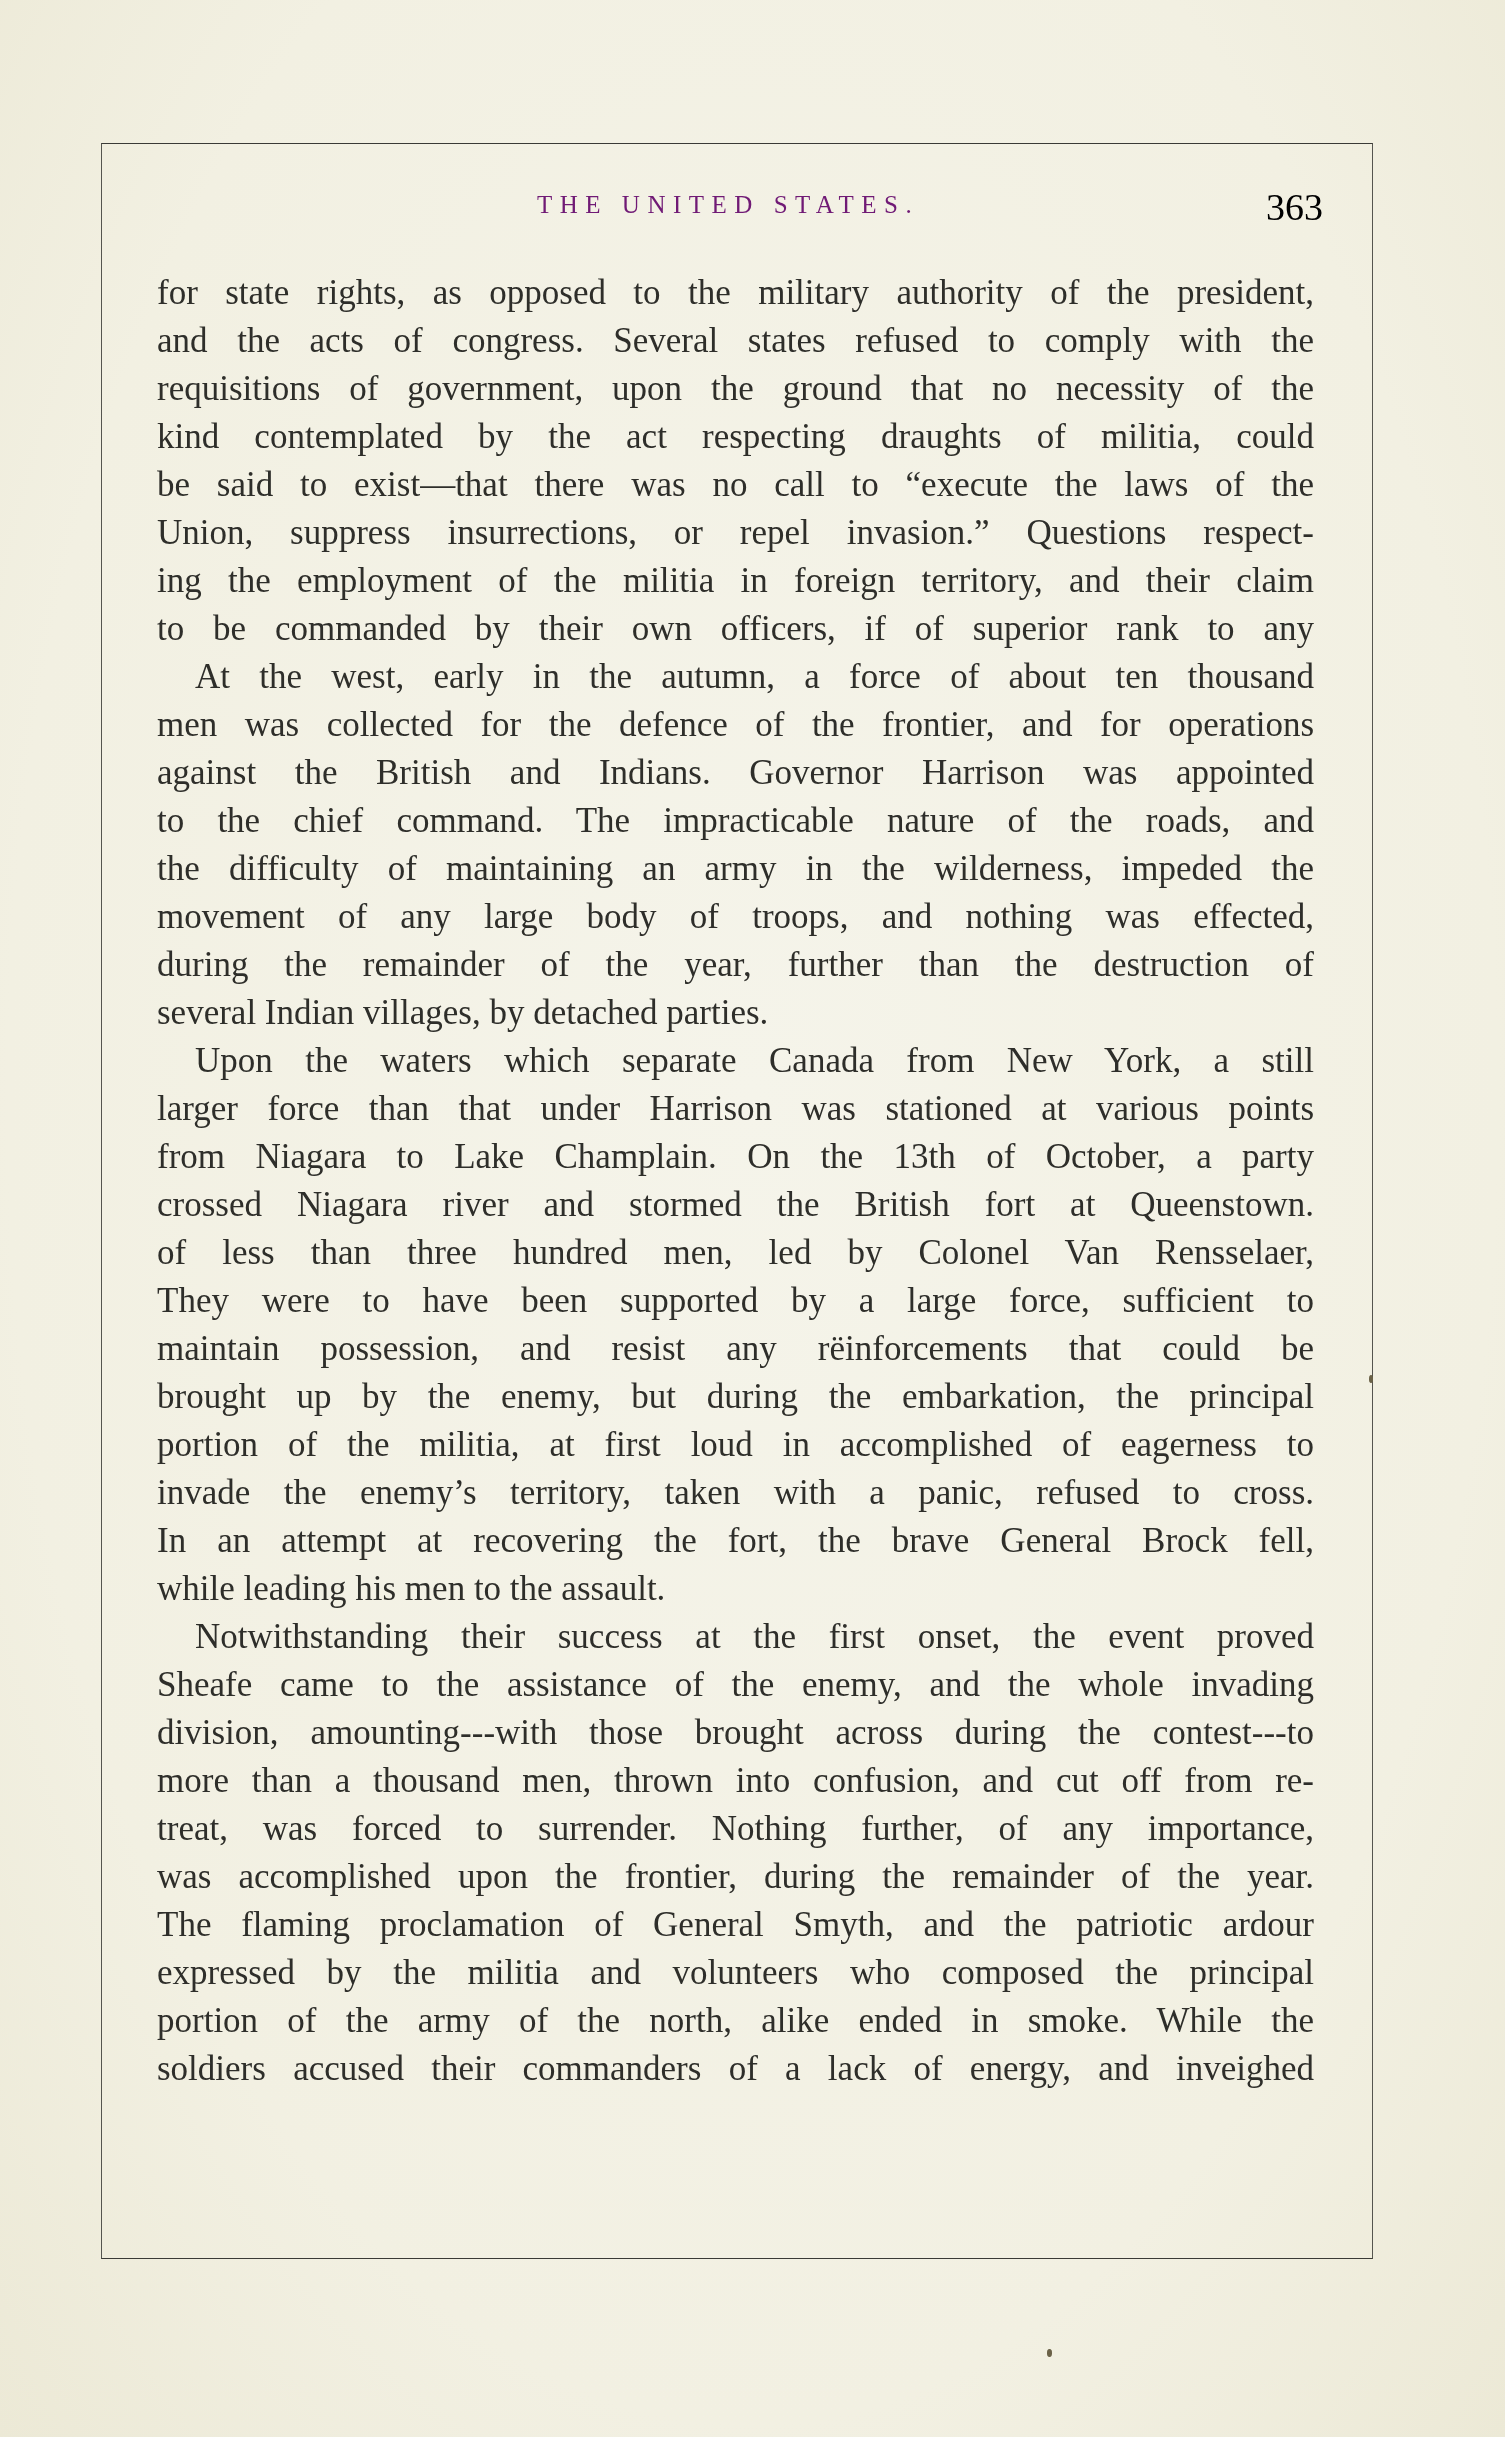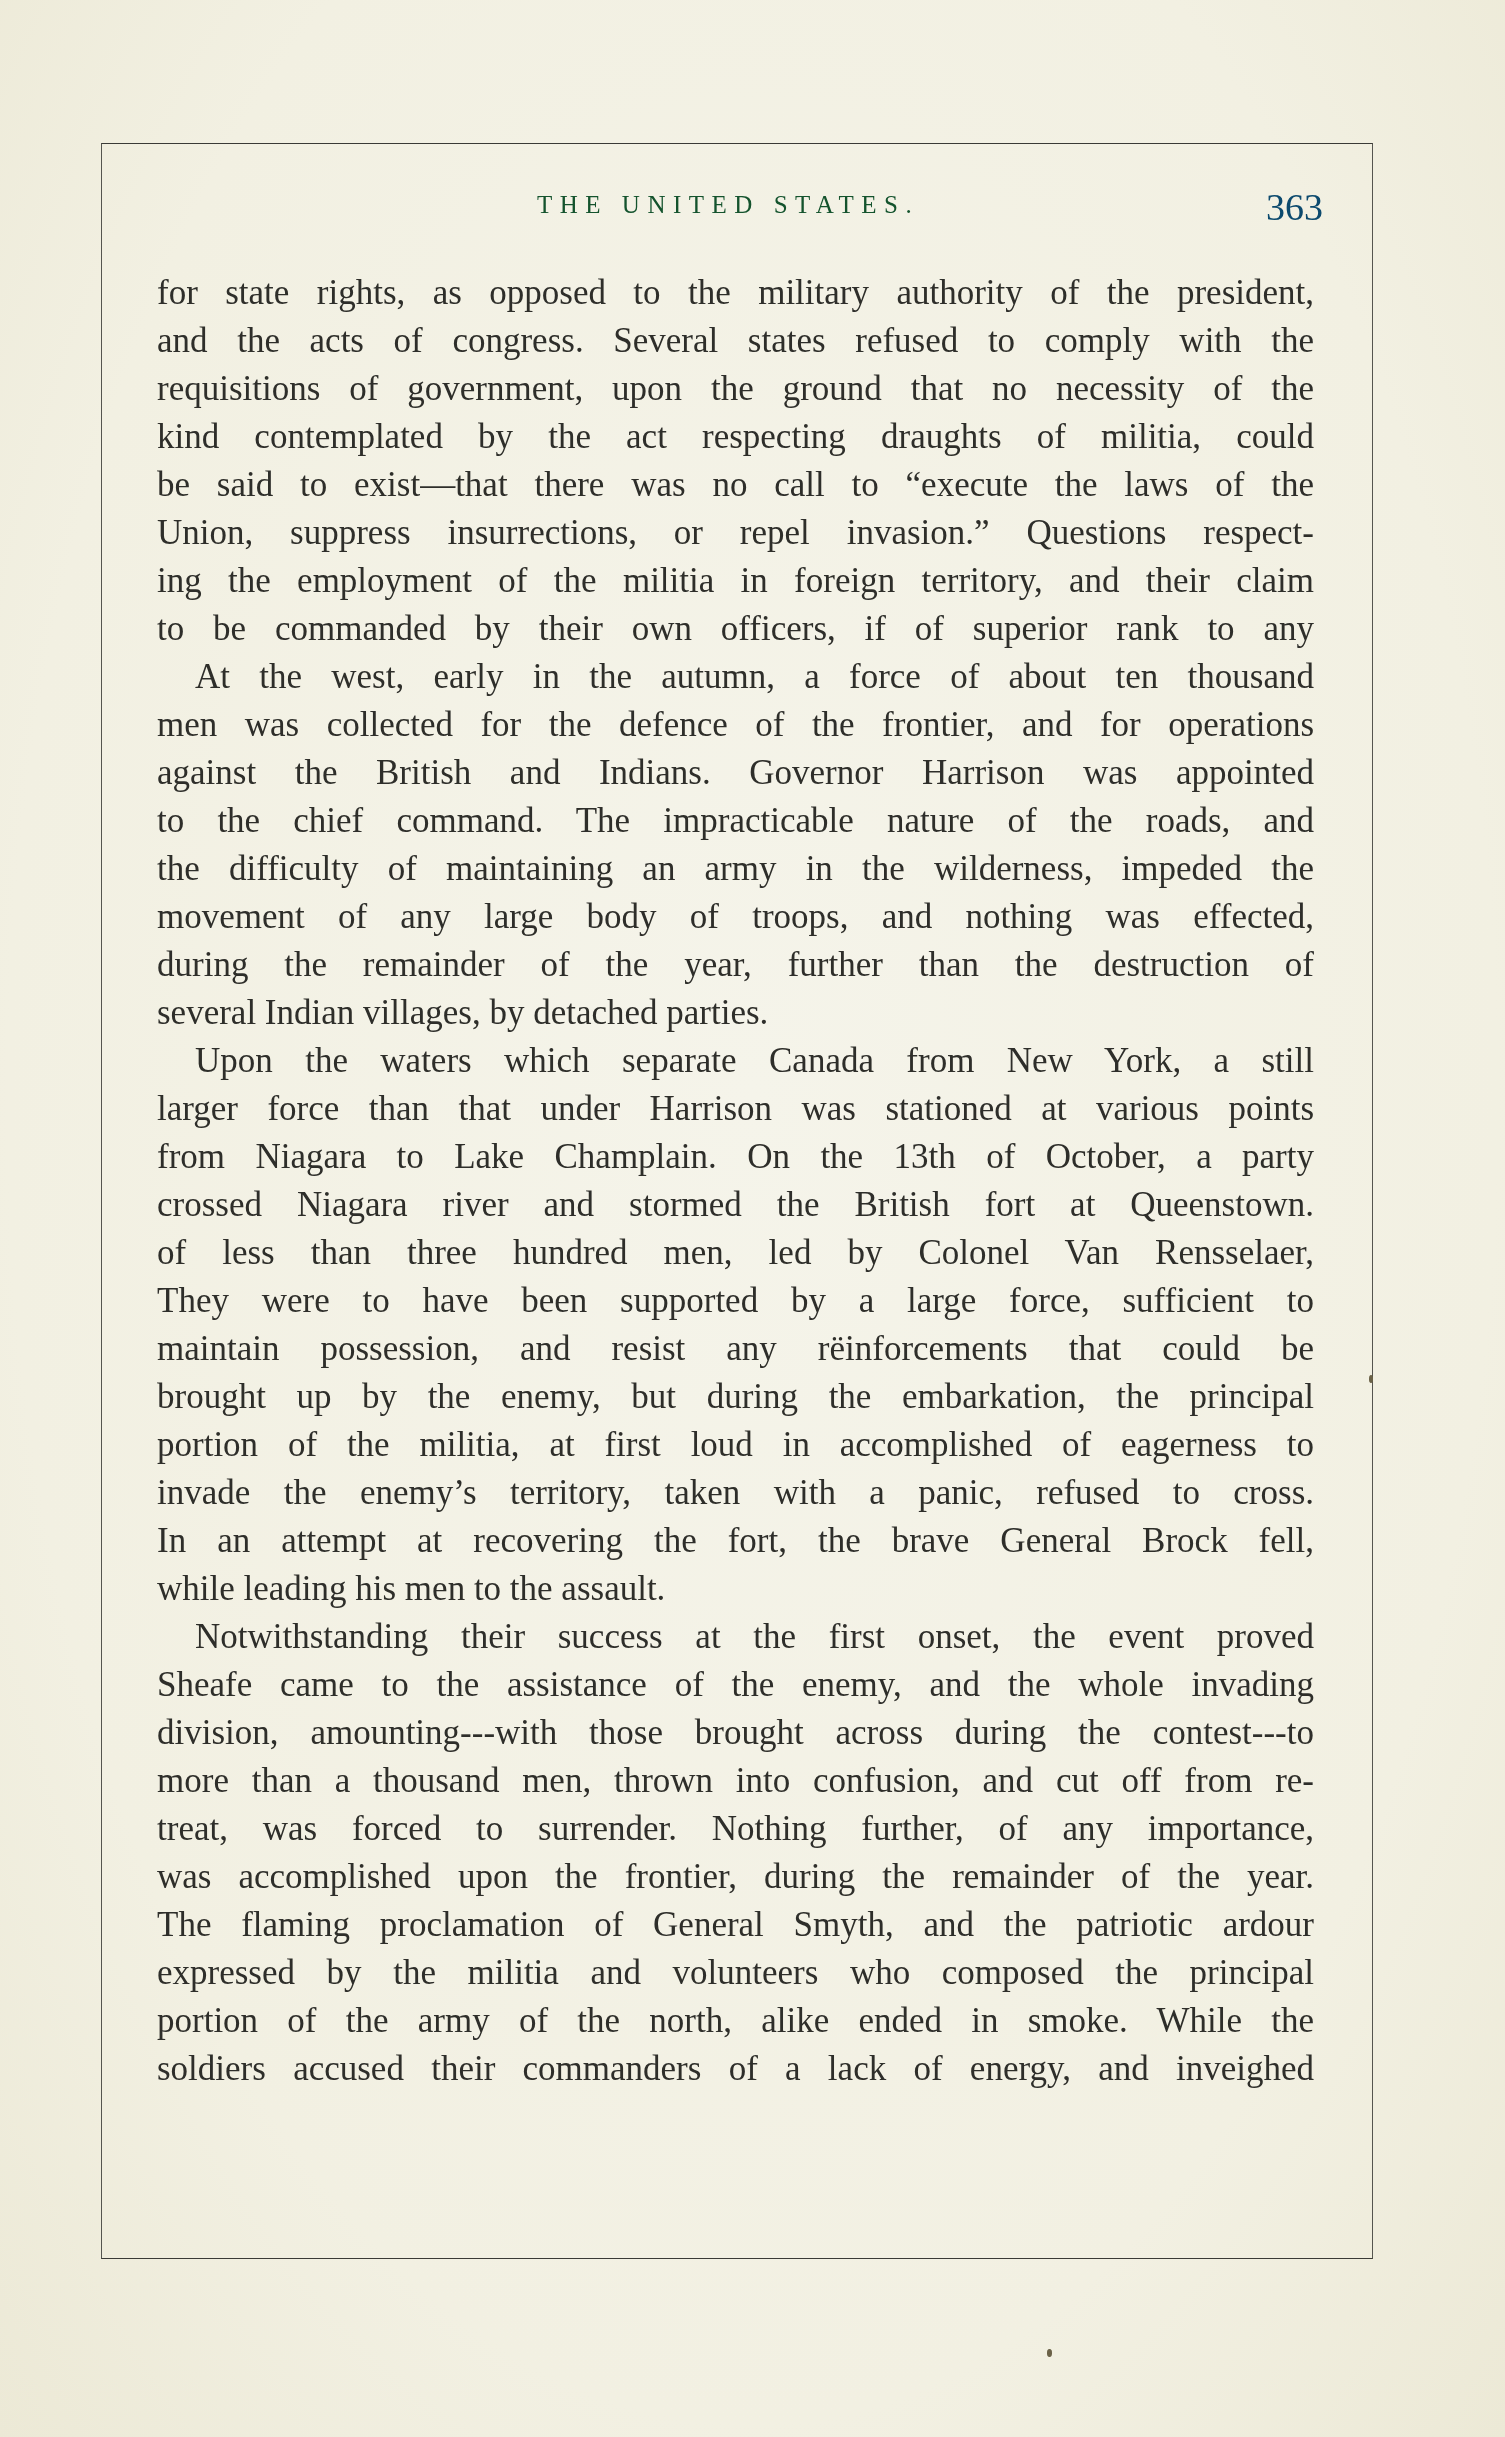--- a/index.html
+++ b/index.html
@@ -15,24 +15,24 @@
     border-top:1.9px solid #3a3a36;
     border-left:1.4px solid #55554f;
     border-right:1.4px solid #55554f;
     border-bottom:1.9px solid #3a3a36;
   }
   .running-head {
     position:absolute; left:0; top:191px; width:1506px; height:47px;
   }
   .rh-title {
     position:absolute; left:537px; top:0; font-size:25px; letter-spacing:7.5px;
-    color:#14532d; white-space:nowrap;
+    color:#701a75; white-space:nowrap;
   }
   .rh-page {
-    position:absolute; left:1266px; top:-5.6px; font-size:38px; color:#0c4a6e;
+    position:absolute; left:1266px; top:-5.6px; font-size:38px; color:#000000;
   }
   .body-text {
     position:absolute; left:157px; top:269px; width:1157px;
   }
   .line {
     height:48px; line-height:48px; font-size:35px;
     white-space:nowrap; text-align:justify; text-align-last:justify;
   }
   .line.last { text-align-last:left; }
   .line.indent { padding-left:38px; }

